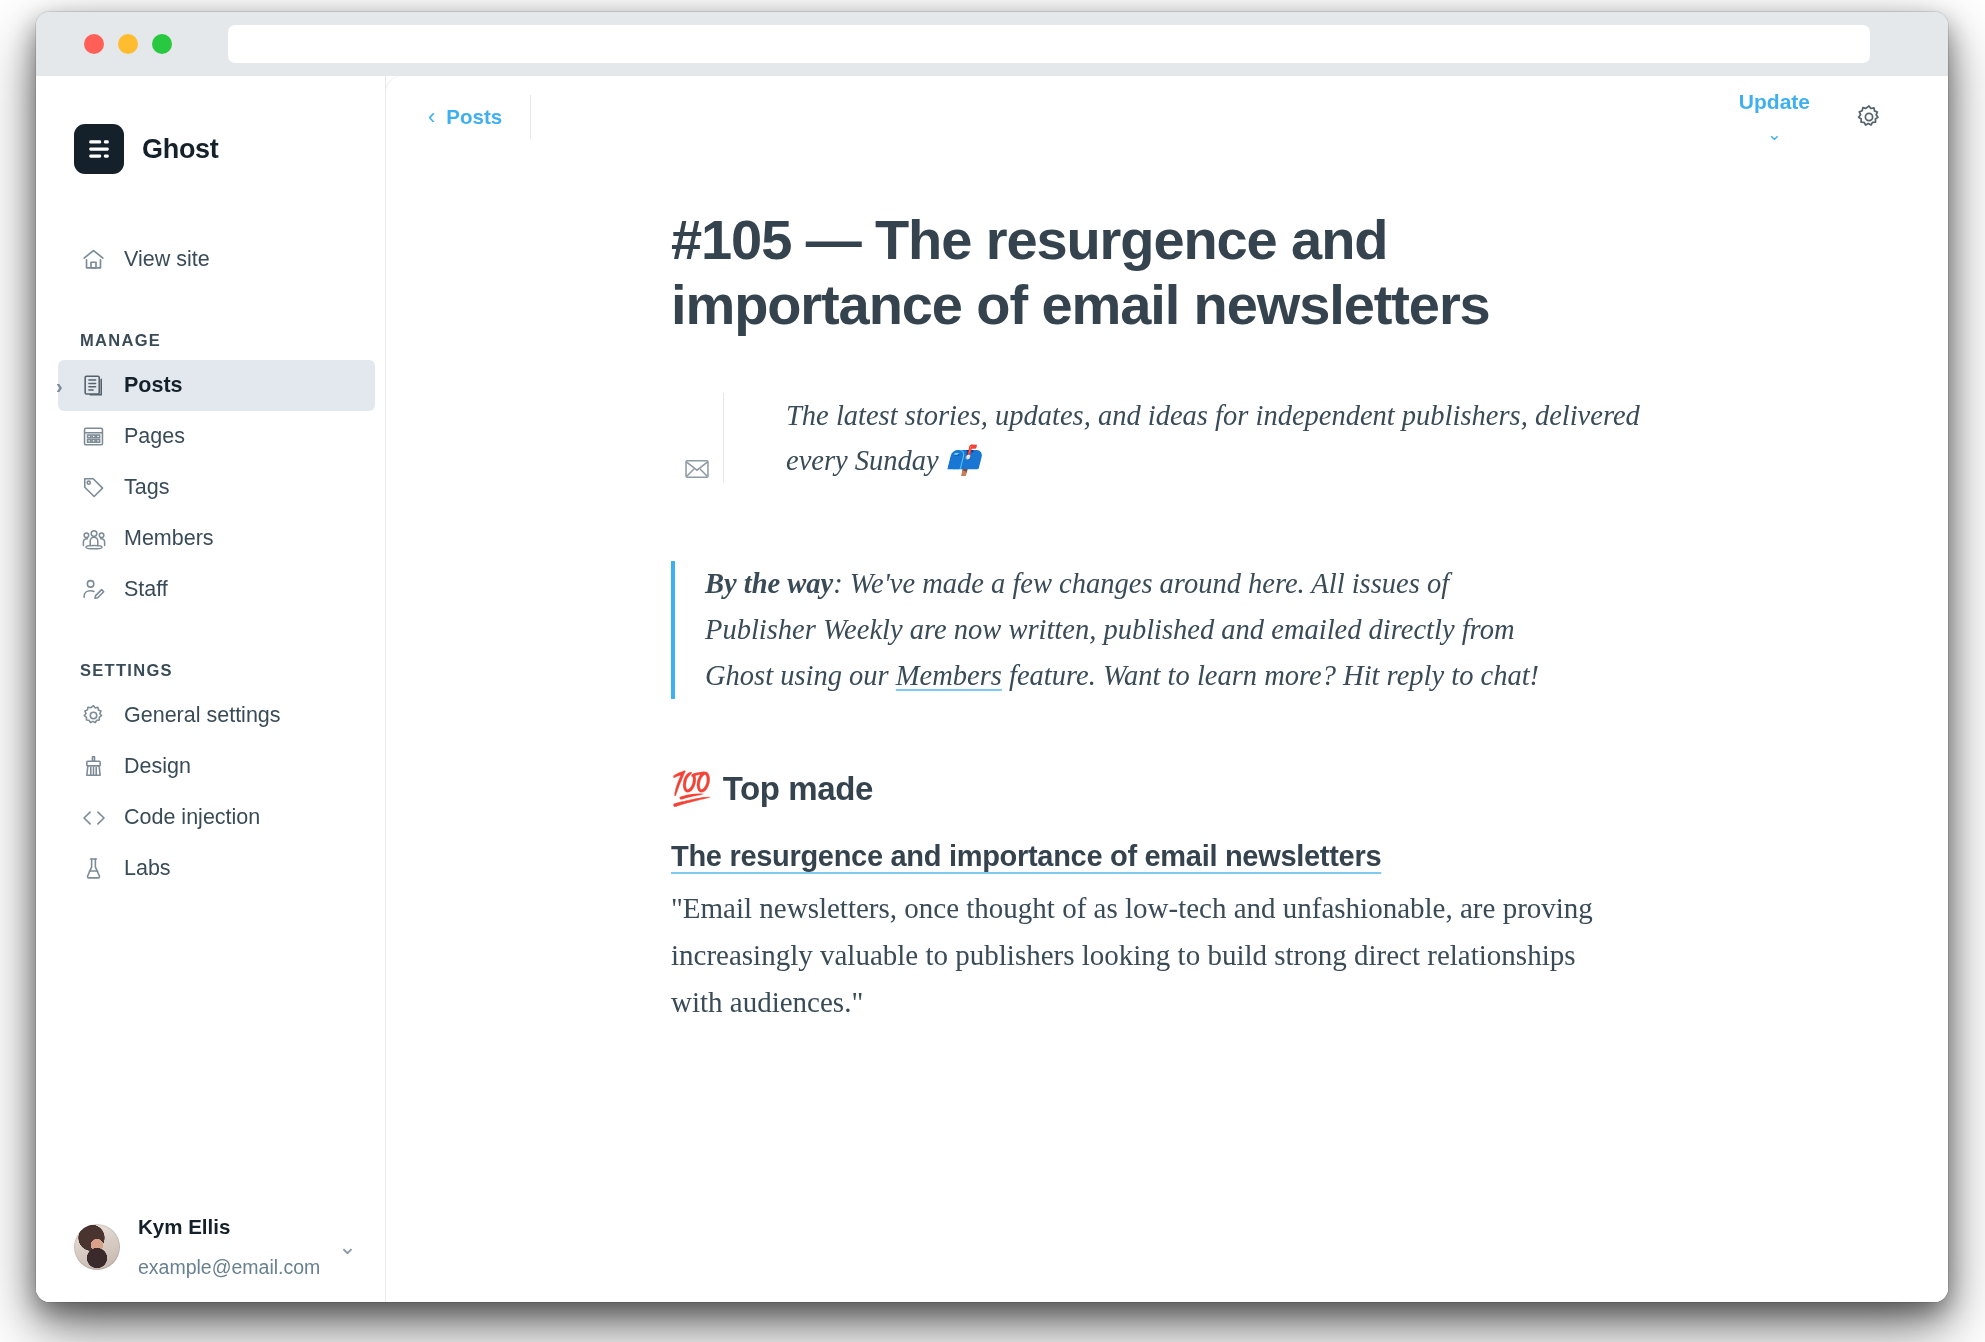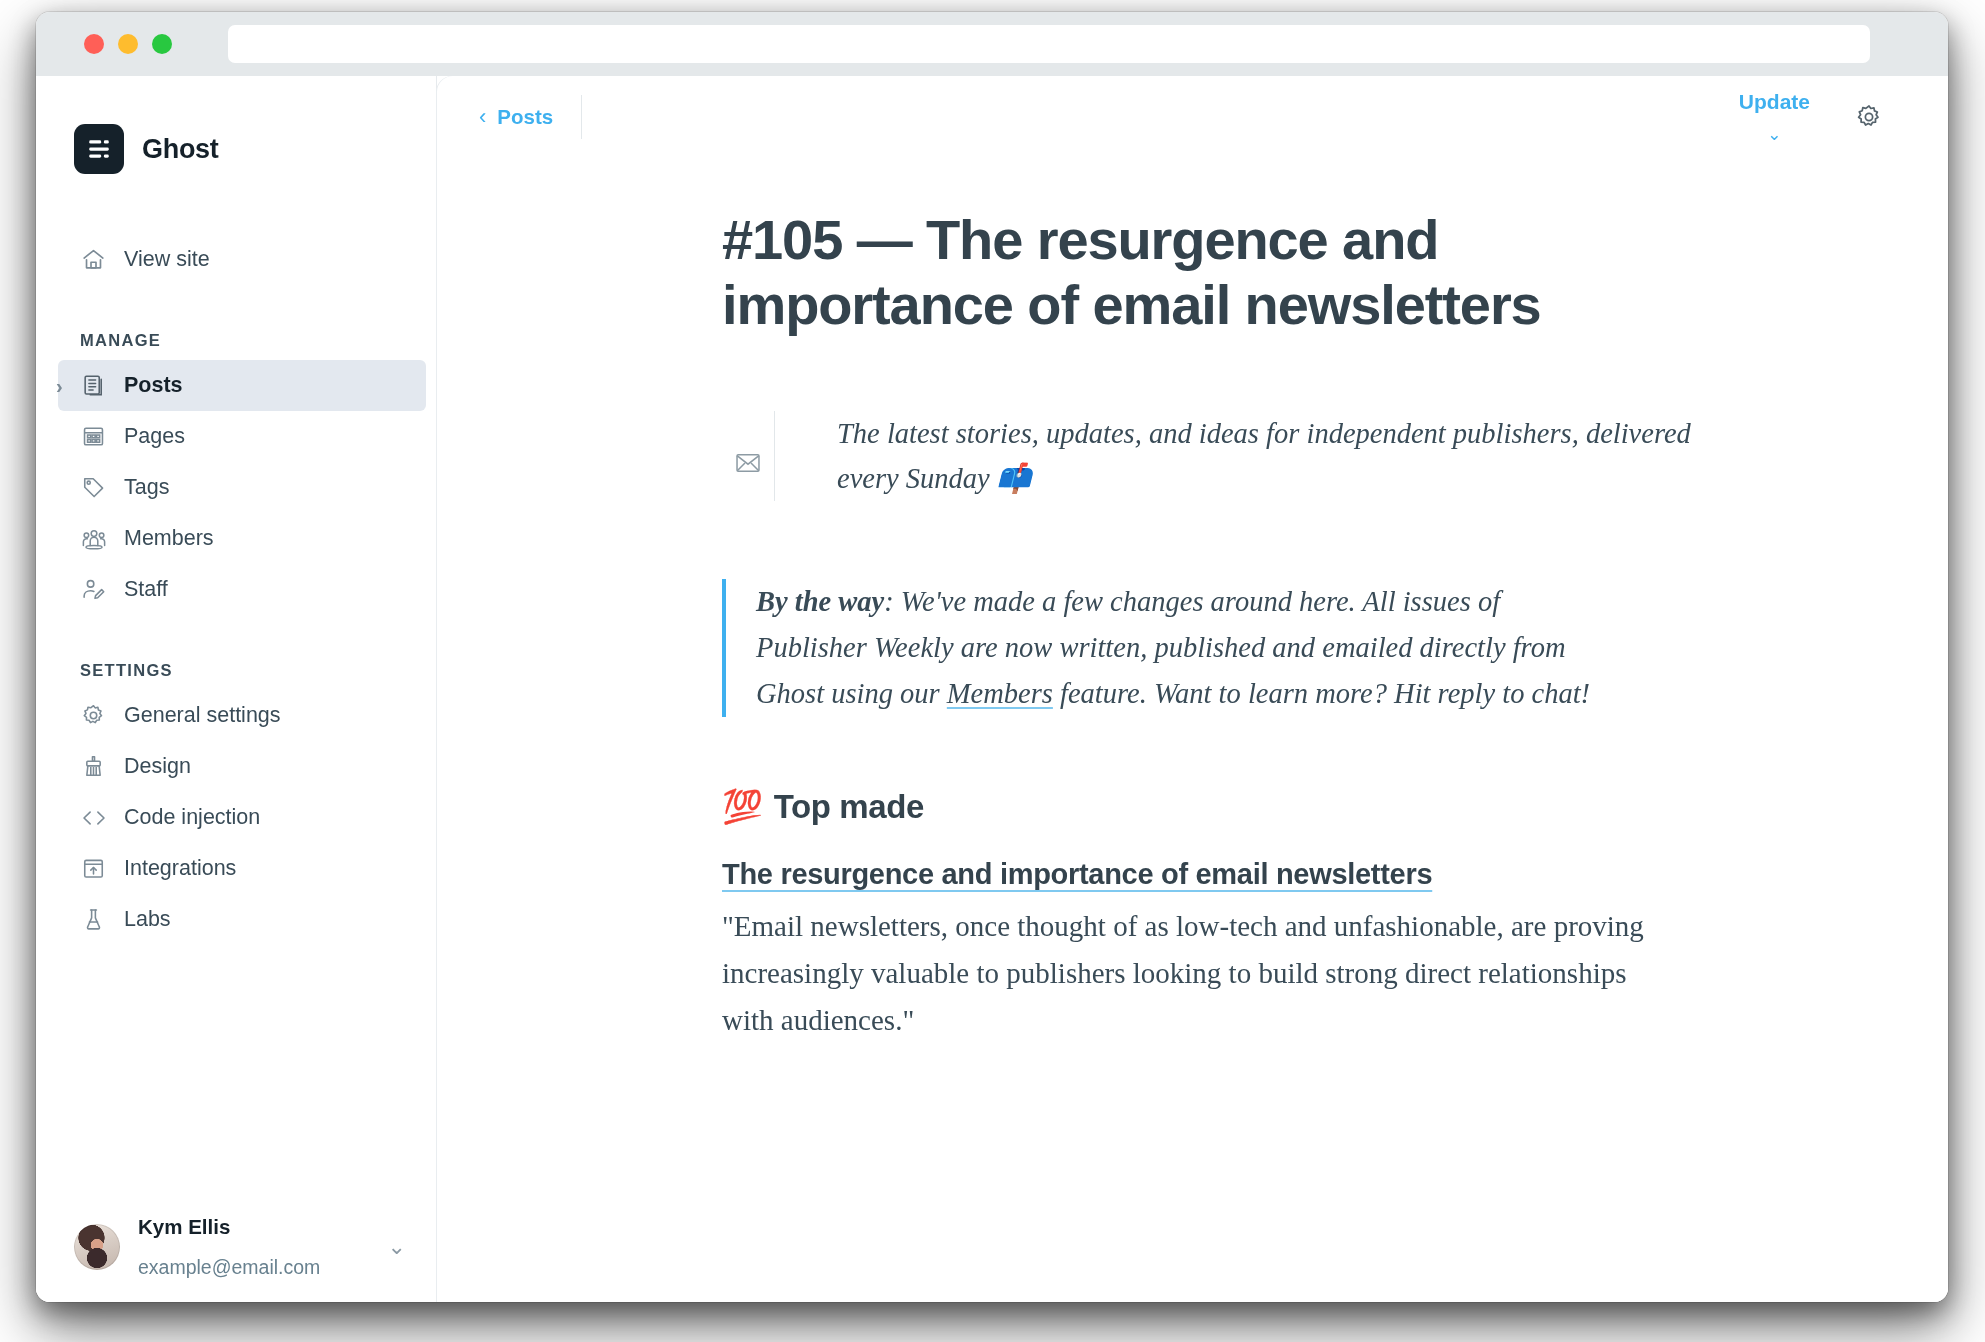--- a/index.html
+++ b/index.html
@@ -60,21 +60,21 @@
 
   
   .appbody {
     display: flex;
     height: 1226px;
     background: #ffffff;
   }
 
   
   .sidebar {
-    width: 401px;
+    width: 350px;
     background: #ffffff;
     border-right: 1px solid #e6eaed;
     display: flex;
     flex-direction: column;
     position: relative;
     flex: none;
   }
 
   .brand {
     display: flex;
@@ -230,23 +230,23 @@
     font-size: 56px;
     line-height: 1.16;
     font-weight: bold;
     color: #34434d;
     letter-spacing: -1.1px;
     max-width: 880px;
   }
 
   .excerpt-row {
     display: flex;
-    align-items: center;
+    align-items: flex-end;
     gap: 0;
-    margin-top: 73px;
+    margin-top: 55px;
   }
   .excerpt-icon {
     width: 52px;
     flex: none;
     color: #8d9ba4;
     padding-top: 14px;
     display: flex;
     justify-content: center;
   }
   .excerpt-text {
@@ -462,31 +462,20 @@
           <div class="nav-item">
             <span class="ico">
               <svg width="26" height="26" viewBox="0 0 24 24" fill="none" stroke="currentColor" stroke-width="1.5" stroke-linecap="round" stroke-linejoin="round">
                 <path d="M8.4 6.6 2.8 12l5.6 5.4"></path>
                   <path d="M15.6 6.6 21.2 12l-5.6 5.4"></path>
               </svg>
             </span>
             <span>Code injection</span>
           </div>
 
-          <div class="nav-item">
-            <span class="ico">
-              <svg width="25" height="25" viewBox="0 0 24 24" fill="none" stroke="currentColor" stroke-width="1.5" stroke-linecap="round" stroke-linejoin="round">
-                <rect x="3.6" y="4.2" width="16.8" height="16" rx="1.3"></rect>
-                <path d="M3.6 8h16.8"></path>
-                <path d="M12 17.2v-6.1"></path>
-                  <path d="M9.4 13.6 12 11l2.6 2.6"></path>
-              </svg>
-            </span>
-            <span>Integrations</span>
-          </div>
 
           <div class="nav-item">
             <span class="ico">
               <svg width="25" height="25" viewBox="0 0 24 24" fill="none" stroke="currentColor" stroke-width="1.5" stroke-linecap="round" stroke-linejoin="round">
                 <path d="M9.2 2.8h5.6"></path>
                 <path d="M10.2 2.8v7.6L6.4 19.2a1.2 1.2 0 0 0 1.1 1.8h9a1.2 1.2 0 0 0 1.1-1.8l-3.8-8.8V2.8"></path>
                 <path d="M8.1 14.4h7.8"></path>
               </svg>
             </span>
             <span>Labs</span>

